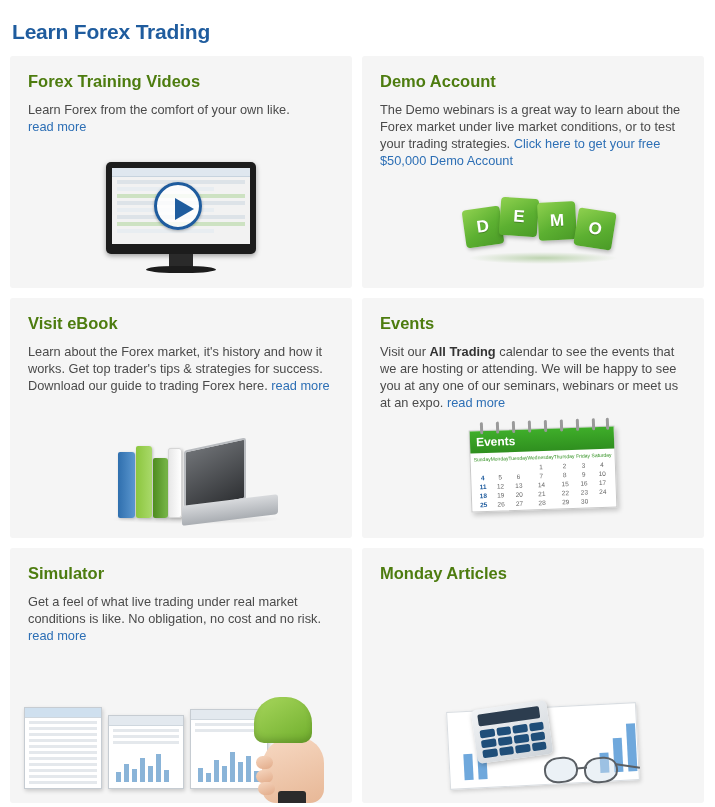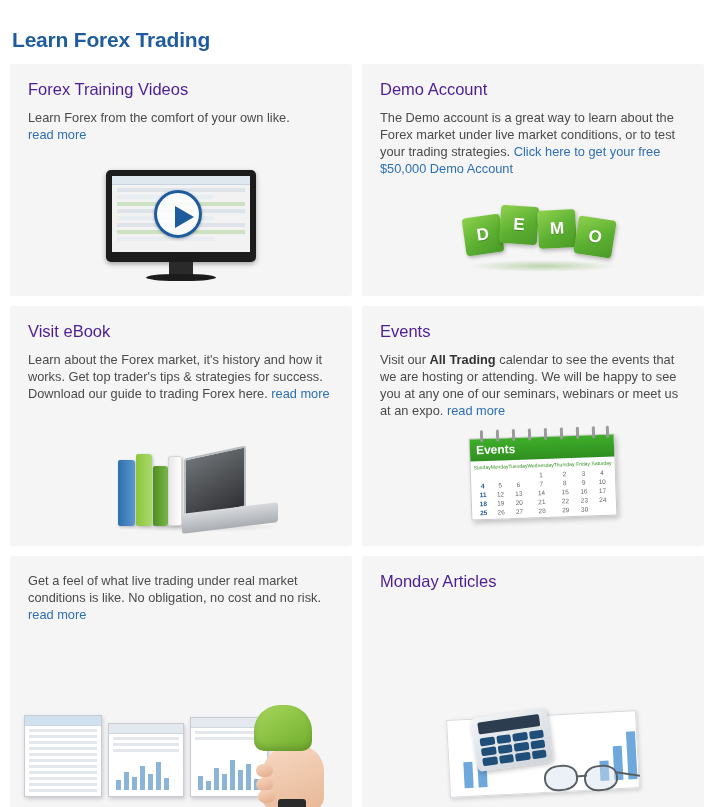--- a/index.html
+++ b/index.html
@@ -15,43 +15,43 @@
     overflow: hidden;
   }
   .page {
     width: 715px;
     padding: 0 10px;
   }
   .page-title {
     font-size: 21px;
     font-weight: bold;
     color: #1f5c9e;
-    margin: 28px 0 12px 2px;
+    margin: 20px 0 12px 2px;
     letter-spacing: -0.2px;
   }
   .grid {
     display: flex;
     flex-wrap: wrap;
     gap: 10px 10px;
   }
   .card {
     width: 342px;
     background: #f5f5f5;
     border-radius: 3px;
     padding: 16px 18px 10px 18px;
     position: relative;
     overflow: hidden;
   }
   .card-h1 { height: 232px; }
   .card-h2 { height: 240px; }
   .card-h3 { height: 255px; }
   .card-title {
     font-size: 16.5px;
-    font-weight: normal;
-    color: #4c1d95;
+    font-weight: bold;
+    color: #4d7c0f;
     margin: 0 0 10px 0;
   }
   .card-body {
     font-size: 12.8px;
     line-height: 17px;
     color: #4a4a4a;
     margin: 0;
   }
   .card-body b { color: #333; }
   a.link {
@@ -295,21 +295,21 @@
               <div class="play-tri"></div>
             </div>
           </div>
         </div>
       </div>
     </div>
 
     <div class="card card-h1">
       <div class="card-title">Demo Account</div>
       <p class="card-body">
-        <span>The Demo account is a great way to learn about the Forex market under live market conditions, or to test your trading strategies. </span><a class="link">Click here to get your free $50,000 Demo Account</a>
+        <span>The Demo webinars is a great way to learn about the Forex market under live market conditions, or to test your trading strategies. </span><a class="link">Click here to get your free $50,000 Demo Account</a>
       </p>
       <div class="art">
         <div class="art-inner">
           <div class="cubes">
             <div class="cube-shadow"></div>
             <div class="cube c1">D</div>
             <div class="cube c2">E</div>
             <div class="cube c3">M</div>
             <div class="cube c4">O</div>
           </div>
@@ -402,20 +402,21 @@
               <div class="ring" style="left:100px"></div>
               <div class="ring" style="left:116px"></div>
               <div class="ring" style="left:130px"></div>
             </div>
           </div>
         </div>
       </div>
     </div>
 
     <div class="card card-h3">
+      <div class="card-title">Simulator</div>
       <p class="card-body">
         <span>Get a feel of what live trading under real market conditions is like. No obligation, no cost and no risk. </span><a class="link">read more</a>
       </p>
       <div class="art" style="height:132px; bottom:0">
         <div class="art-inner">
           <div class="sim">
             <div class="panel p1">
               <div class="p-head blue"></div>
               <div class="p-row"></div>
                 <div class="p-row"></div>

